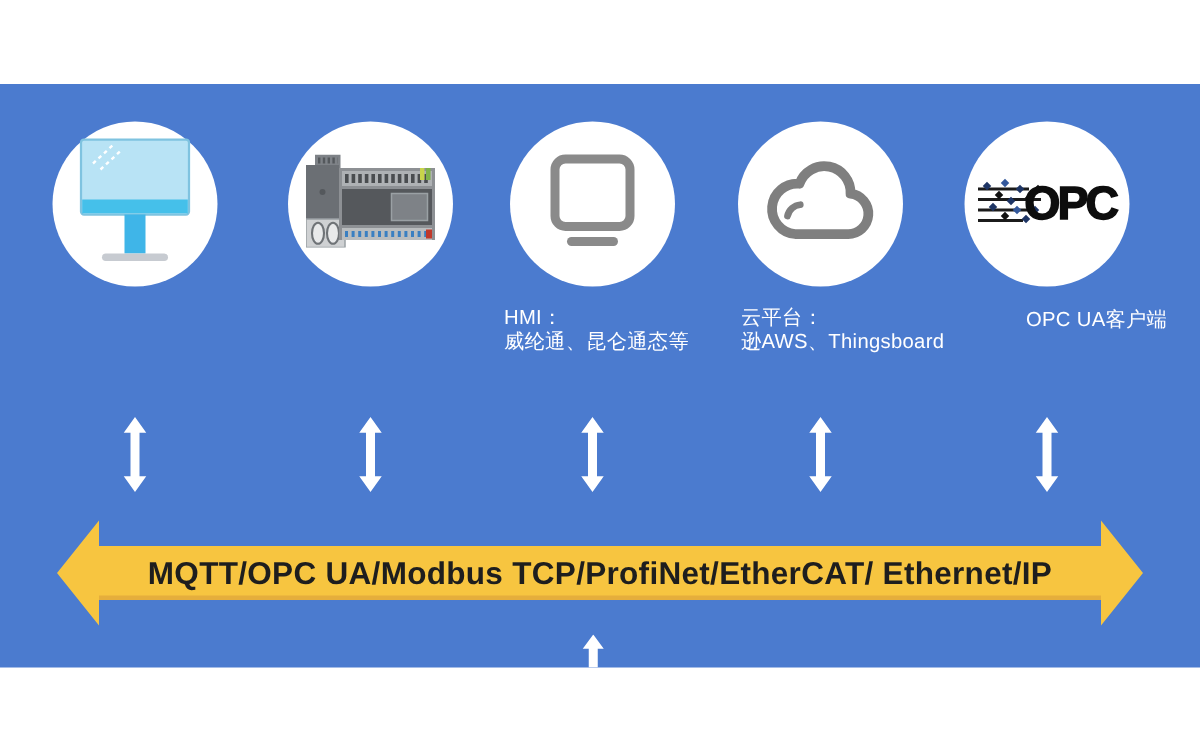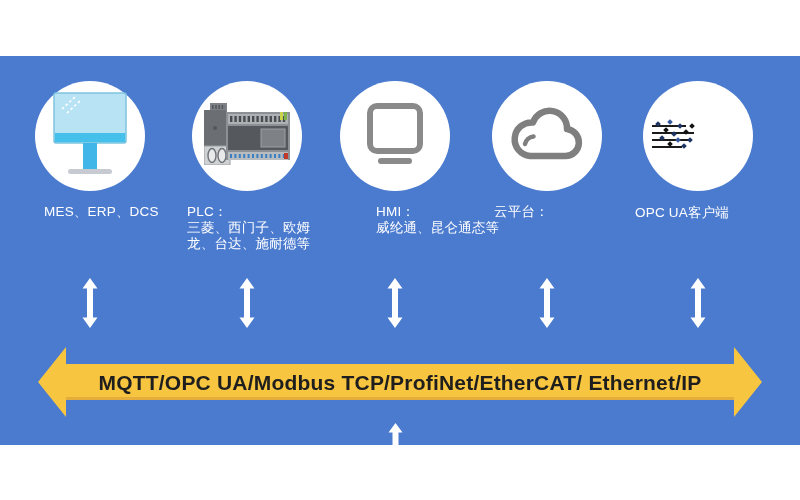--- a/index.html
+++ b/index.html
@@ -110,43 +110,39 @@
       <span class="pixel-dot pd-navy" style="left:8px;top:20px;"></span>
       <span class="pixel-dot pd-blue" style="left:16px;top:4px;"></span>
       <span class="pixel-dot pd-navy" style="left:20px;top:16px;"></span>
       <span class="pixel-dot pd-black" style="left:16px;top:26px;"></span>
       <span class="pixel-dot pd-navy" style="left:26px;top:8px;"></span>
       <span class="pixel-dot pd-blue" style="left:24px;top:22px;"></span>
       <span class="pixel-dot pd-navy" style="left:30px;top:28px;"></span>
       <span class="pixel-dot pd-black" style="left:32px;top:14px;"></span>
       <span class="pixel-dot pd-navy" style="left:36px;top:22px;"></span>
       <span class="pixel-dot pd-black" style="left:38px;top:8px;"></span>
+      <span class="opc-text">OPC</span>
     </span>
   </div>
 
   <div class="label" style="left:44px;top:204px;">
-    <div>MES、ERP、DCS</div>
   </div>
 
-  <div class="label" style="left:187px;top:204px;">
-    <div>PLC：</div>
-    <div>三菱、西门子、欧姆</div>
-    <div>龙、台达、施耐德等</div>
-  </div>
 
-  <div class="label" style="left:336px;top:204px;margin-left:40px;">
+  <div class="label" style="left:336px;top:204px;">
     <div>HMI：</div>
     <div>威纶通、昆仑通态等</div>
   </div>
 
   <div class="label" style="left:478px;top:204px;margin-left:16px;">
     <div>云平台：</div>
+    <div>逊AWS、Thingsboard</div>
   </div>
 
-  <div class="label" style="left:635px;top:205px;">
+  <div class="label" style="left:684px;top:205px;">
     <div>OPC UA客户端</div>
   </div>
 
   <span class="v-arrow" style="left:82px;">
     <svg width="16" height="50" viewBox="0 0 16 50">
         <polygon points="8,0 15.5,10.5 11,10.5 11,39.5 15.5,39.5 8,50 0.5,39.5 5,39.5 5,10.5 0.5,10.5" fill="#ffffff"></polygon>
       </svg>
   </span>
   <span class="v-arrow" style="left:239px;">
     <svg width="16" height="50" viewBox="0 0 16 50">

